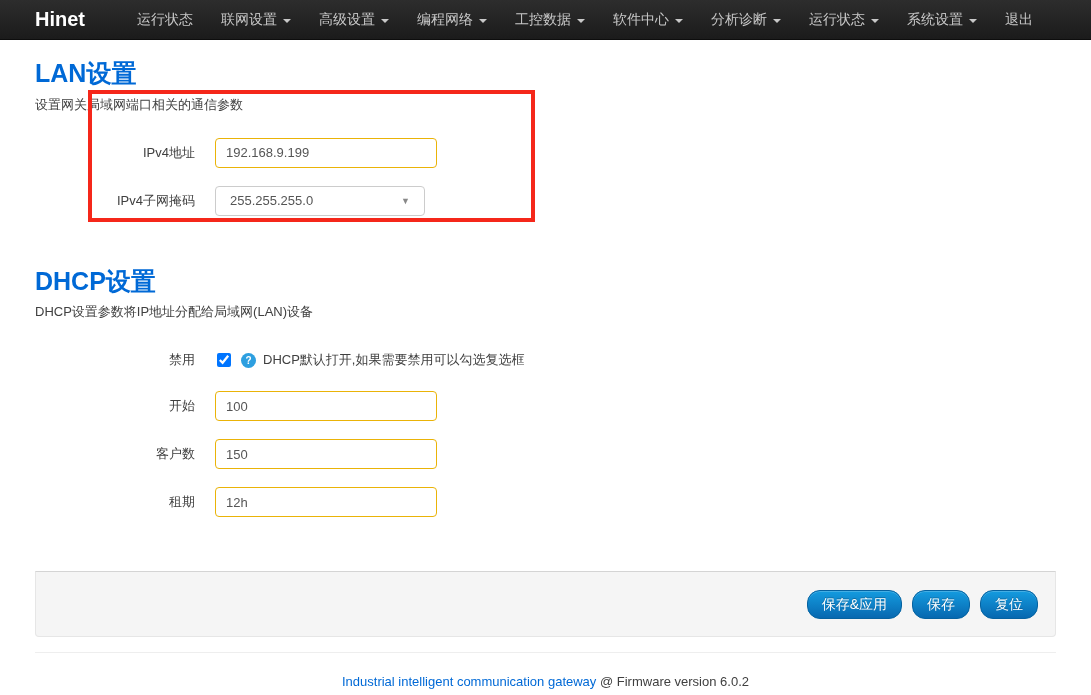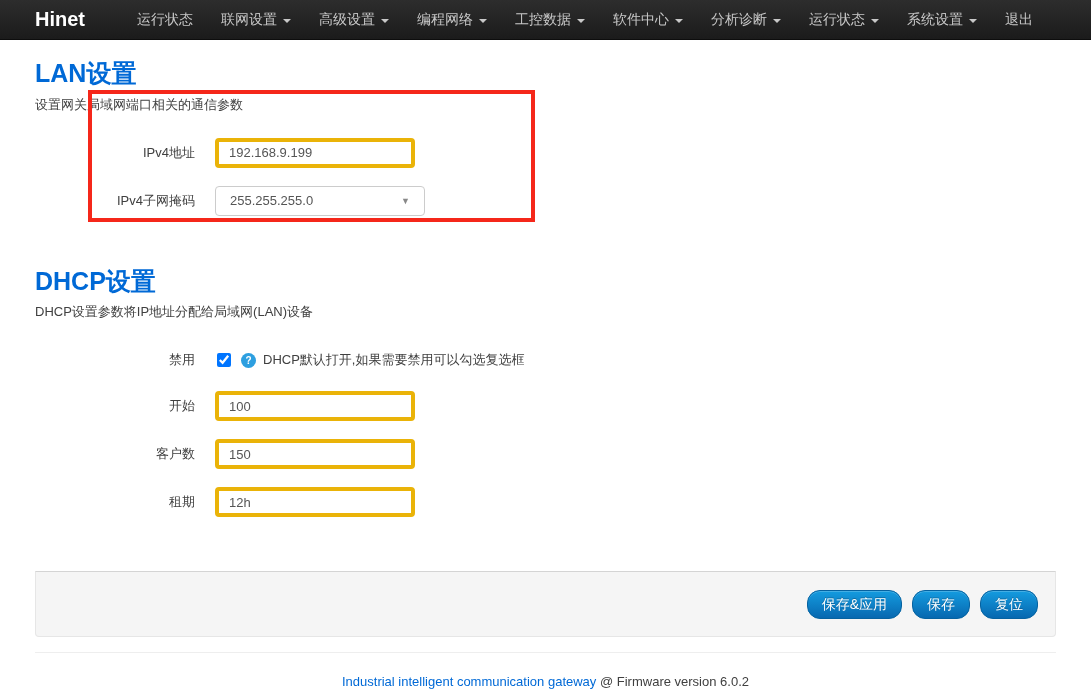--- a/index.html
+++ b/index.html
@@ -71,23 +71,23 @@
   }
   .form-label {
     width: 180px;
     text-align: right;
     padding-right: 20px;
     font-size: 13px;
     color: #404040;
     flex: none;
   }
   .text-input {
-    width: 200px;
+    width: 222px;
     height: 30px;
-    border: 4px solid #eab308;
+    border: 1px solid #eab308;
     border-radius: 4px;
     padding: 4px 10px;
     font-size: 13px;
     color: #555;
     font-family: "Liberation Sans", sans-serif;
     background: #fff;
     outline: none;
   }
   .select-box {
     width: 210px;

